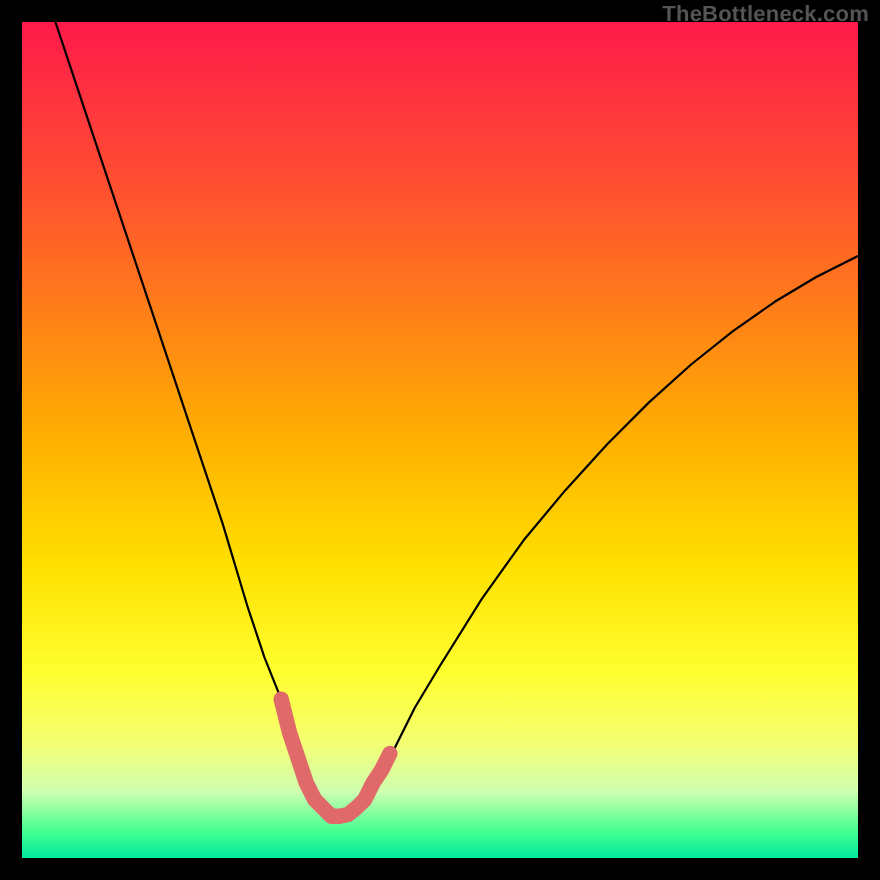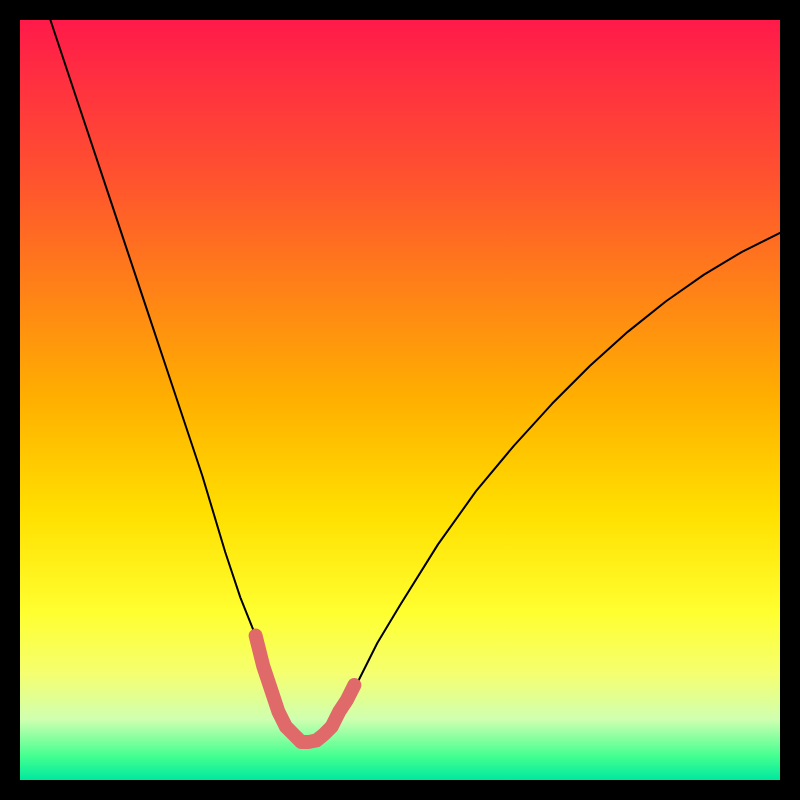--- a/index.html
+++ b/index.html
@@ -52,13 +52,14 @@
   <div class="plot-area">
     <svg class="overlay" viewBox="0 0 760 760" preserveAspectRatio="none">
       <g id="series-black">
           <path d="M30.40 0.00 L60.80 91.20 L91.20 182.40 L121.60 273.60 L152.00 364.80 L182.40 456.00 L205.20 532.00 L220.40 577.60 L235.60 615.60 L250.80 661.20 L262.20 691.60 L273.60 714.40 L285.00 722.00 L296.40 722.00 L311.60 706.80 L334.40 668.80 L357.20 623.20 L380.00 585.20 L418.00 524.40 L456.00 471.20 L494.00 425.60 L532.00 383.80 L570.00 345.80 L608.00 311.60 L646.00 281.20 L684.00 254.60 L722.00 231.80 L760.00 212.80" fill="none" stroke="#000000" stroke-width="2" stroke-linecap="round" stroke-linejoin="round"></path>
         </g>
       <g id="series-pink">
           <path d="M235.60 615.60 L243.20 646.00 L250.80 668.80 L258.40 691.60 L266.00 706.80 L273.60 714.40 L281.20 722.00 L288.80 722.00 L296.40 720.48 L304.00 714.40 L311.60 706.80 L319.20 691.60 L326.80 680.20 L334.40 665.00" fill="none" stroke="#e06a6a" stroke-width="14" stroke-linecap="round" stroke-linejoin="round"></path>
         </g>
     </svg>
   </div>
+  <div class="watermark">TheBottleneck.com</div>
 </div>
 
 </body></html>

